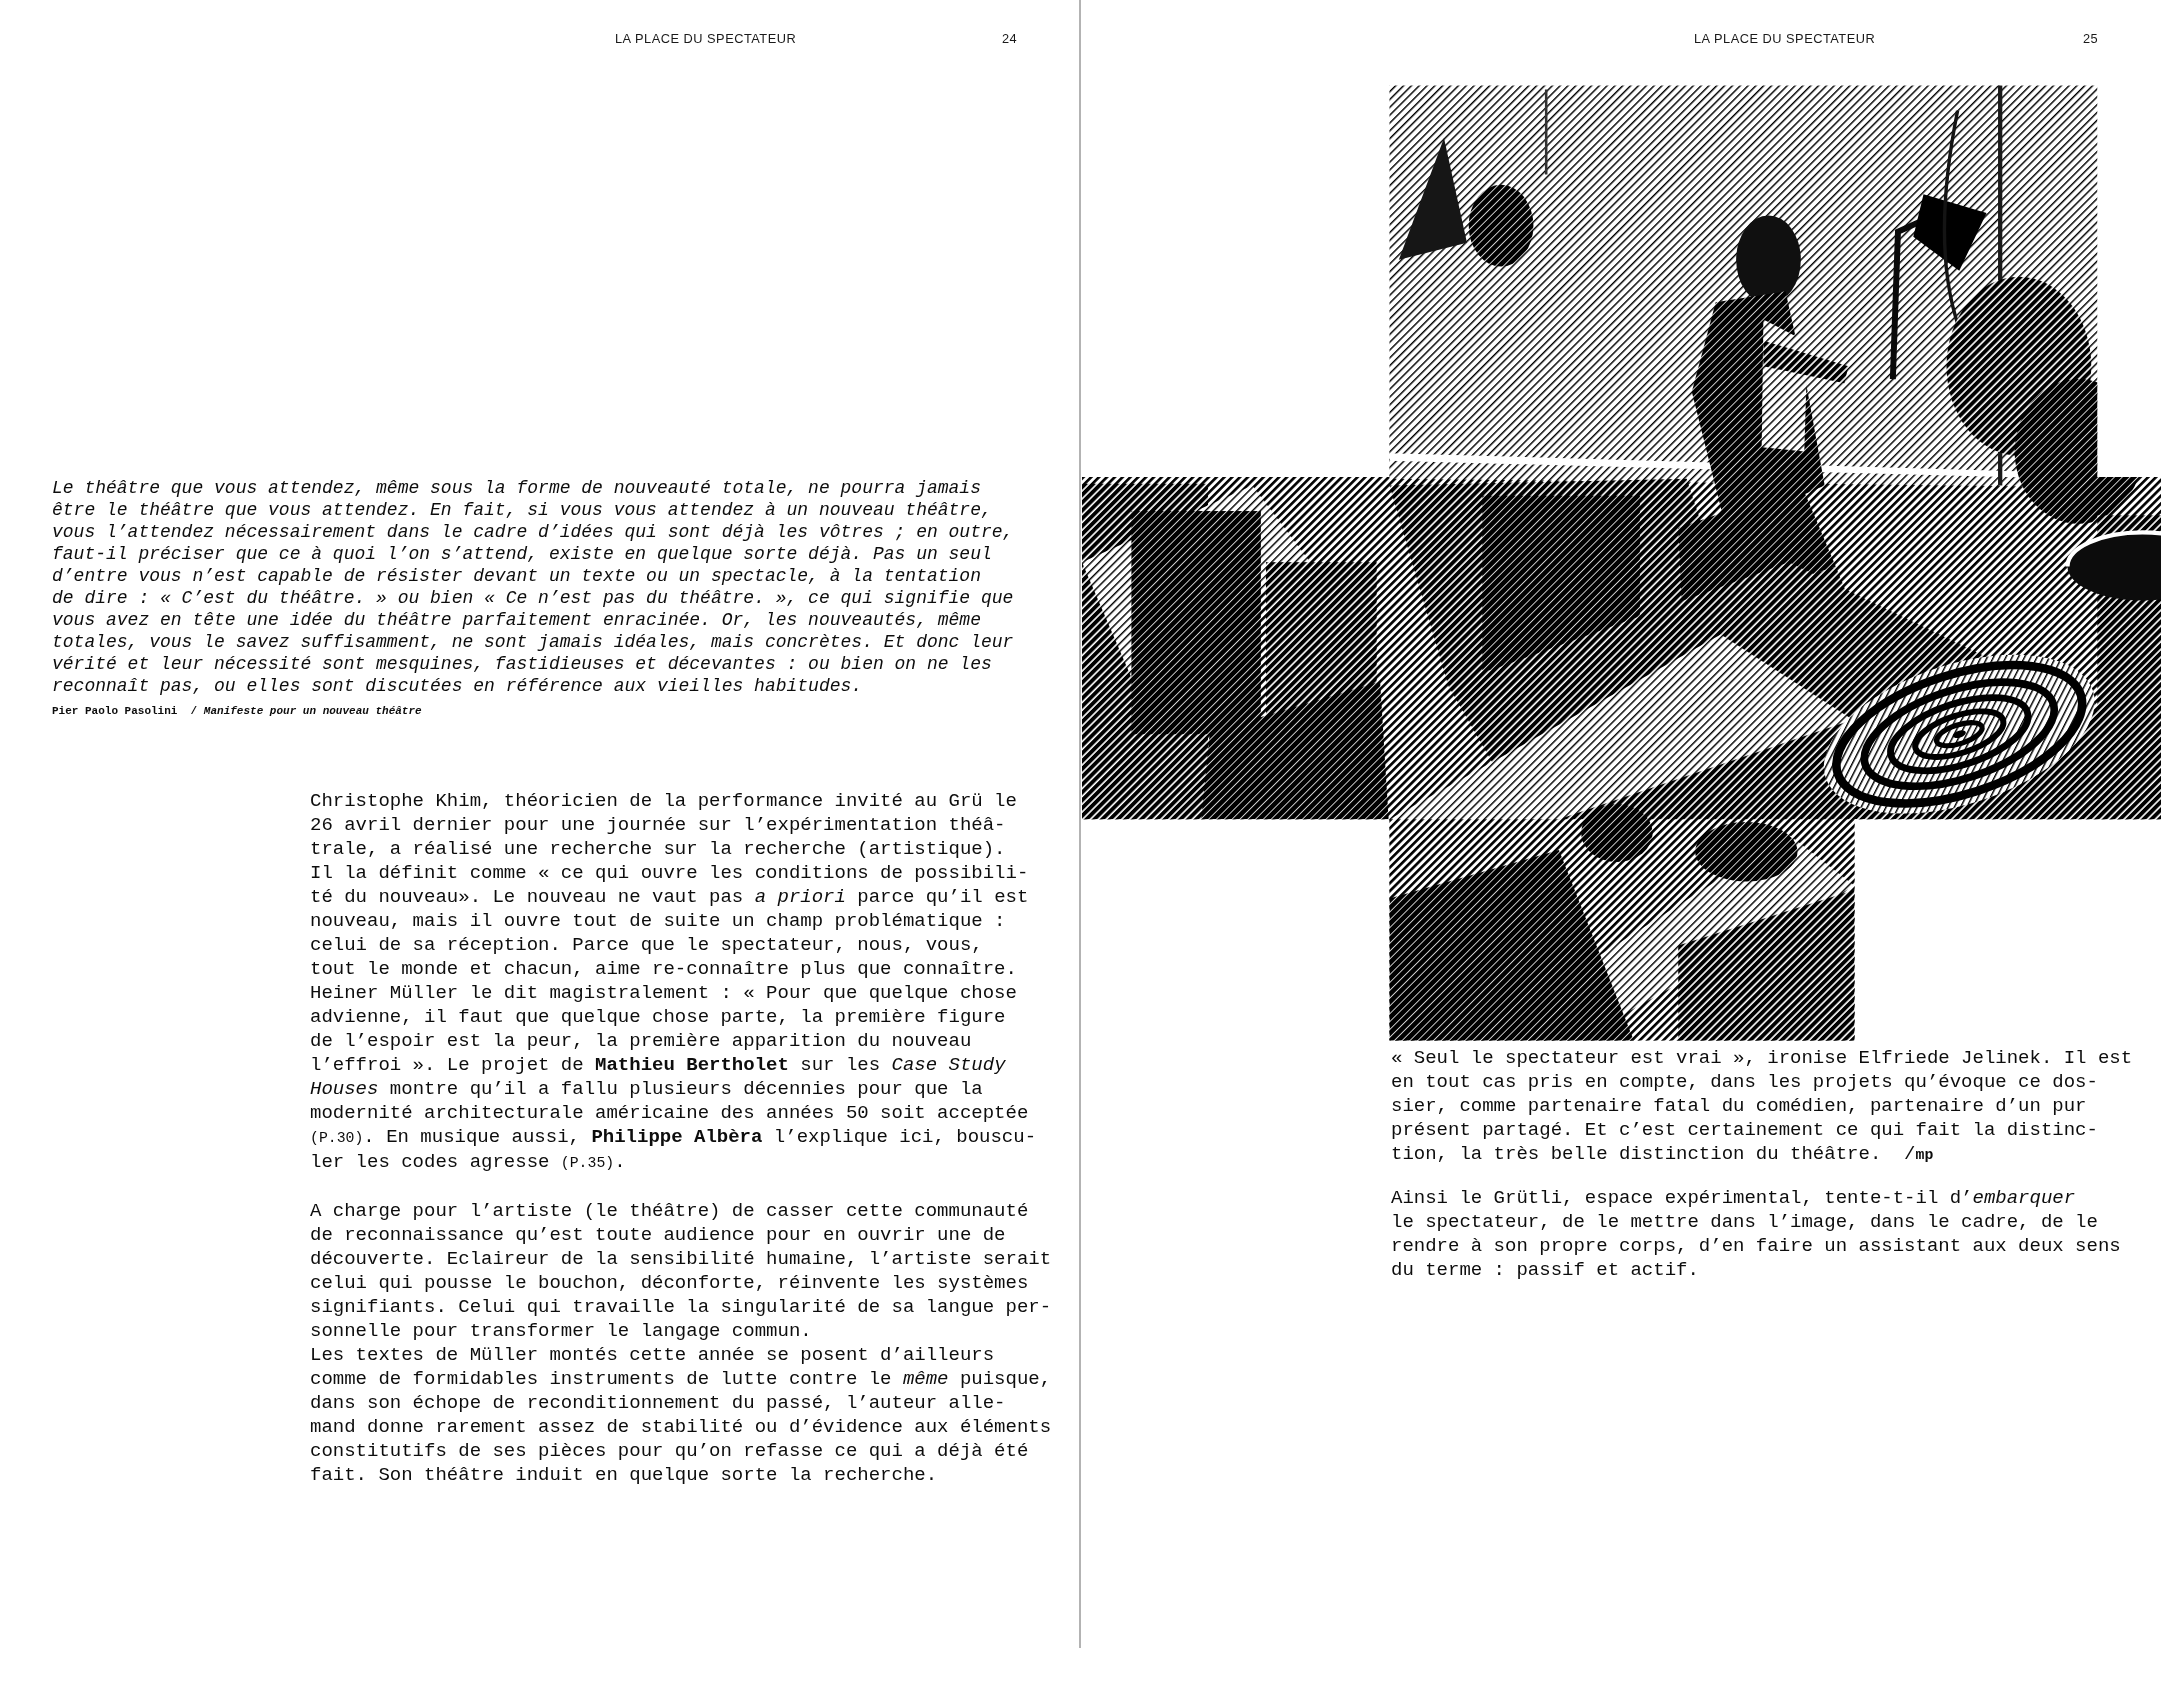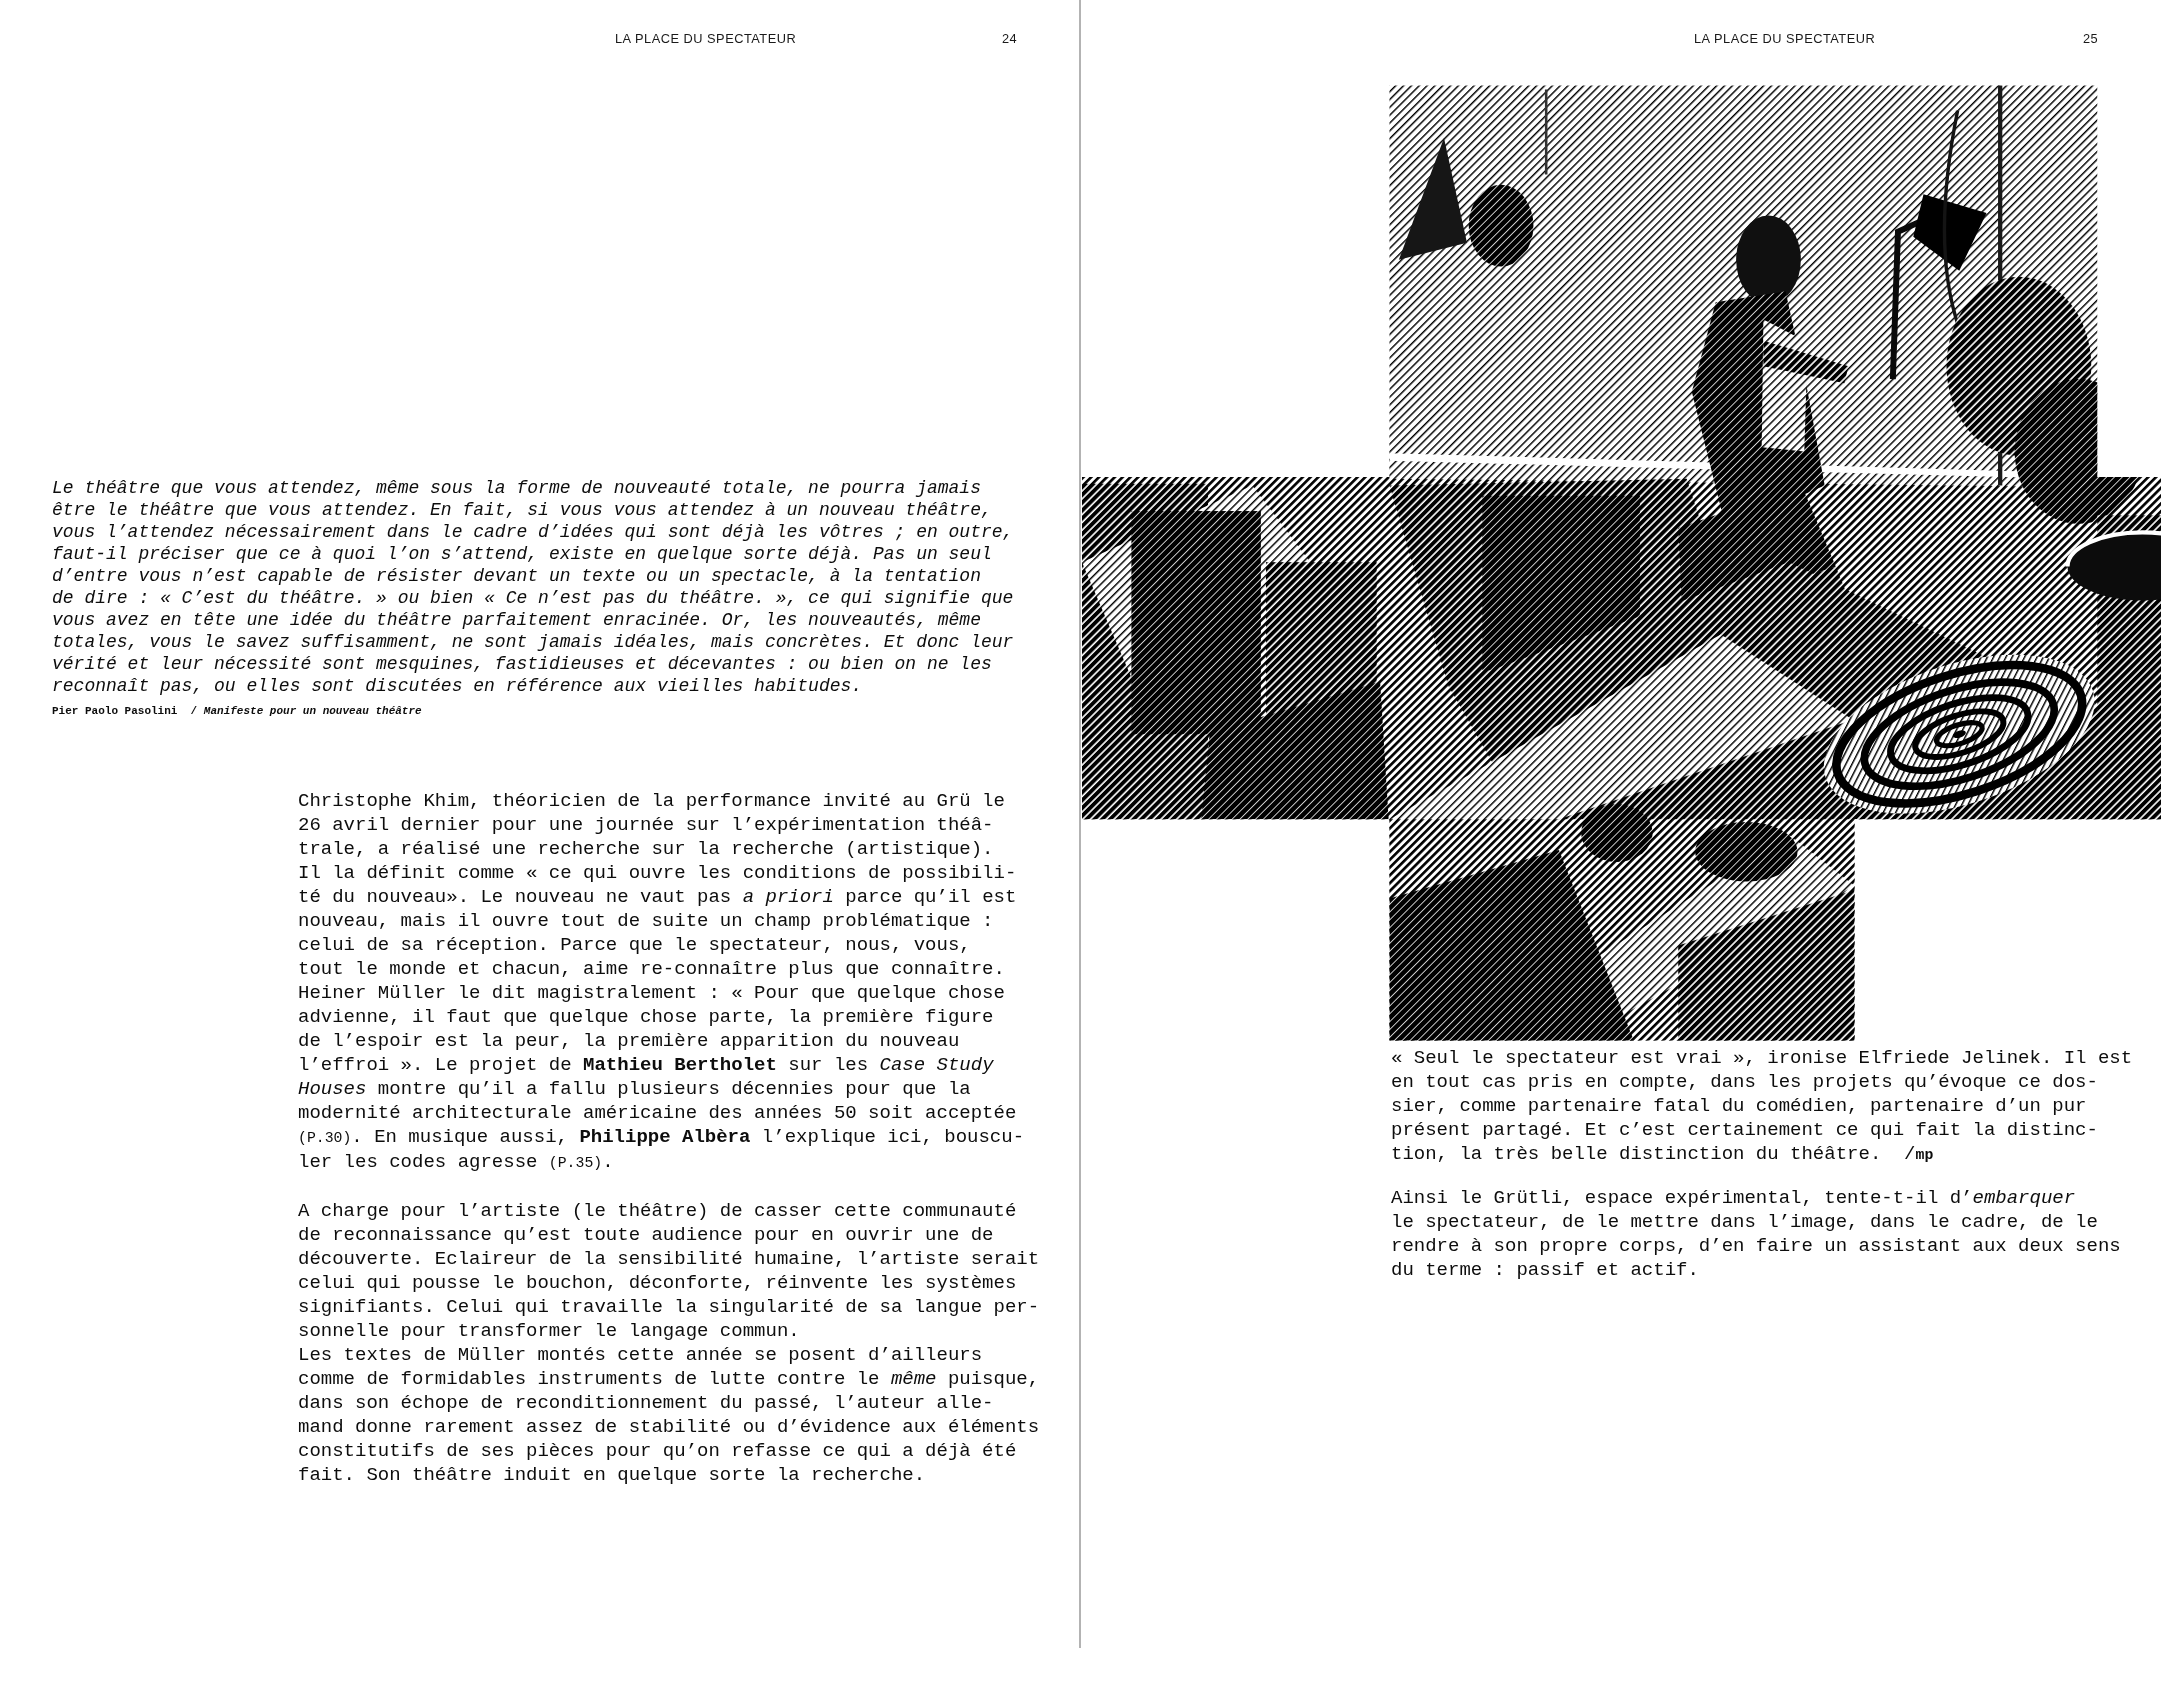--- a/index.html
+++ b/index.html
@@ -38,21 +38,21 @@
   }
 
   .article{
     position:absolute;left:294px;top:789px;width:767px;
     font-size:19px;line-height:24px;
   }
   .section-title{
     text-decoration:underline;text-underline-offset:3.4px;
   }
   .article p, .caption p{
-    margin:0 0 24px 4px;white-space:pre-wrap;
+    margin:0 0 24px 16px;white-space:pre-wrap;
   }
   .caption{
     position:absolute;left:1391px;top:1046px;width:767px;
     font-size:19px;line-height:24px;
   }
   .caption p{margin:0 0 19px 0;}
 
   .b{font-weight:bold;}
   .i{font-style:italic;}
   .b.i{font-weight:bold;font-style:italic;}

